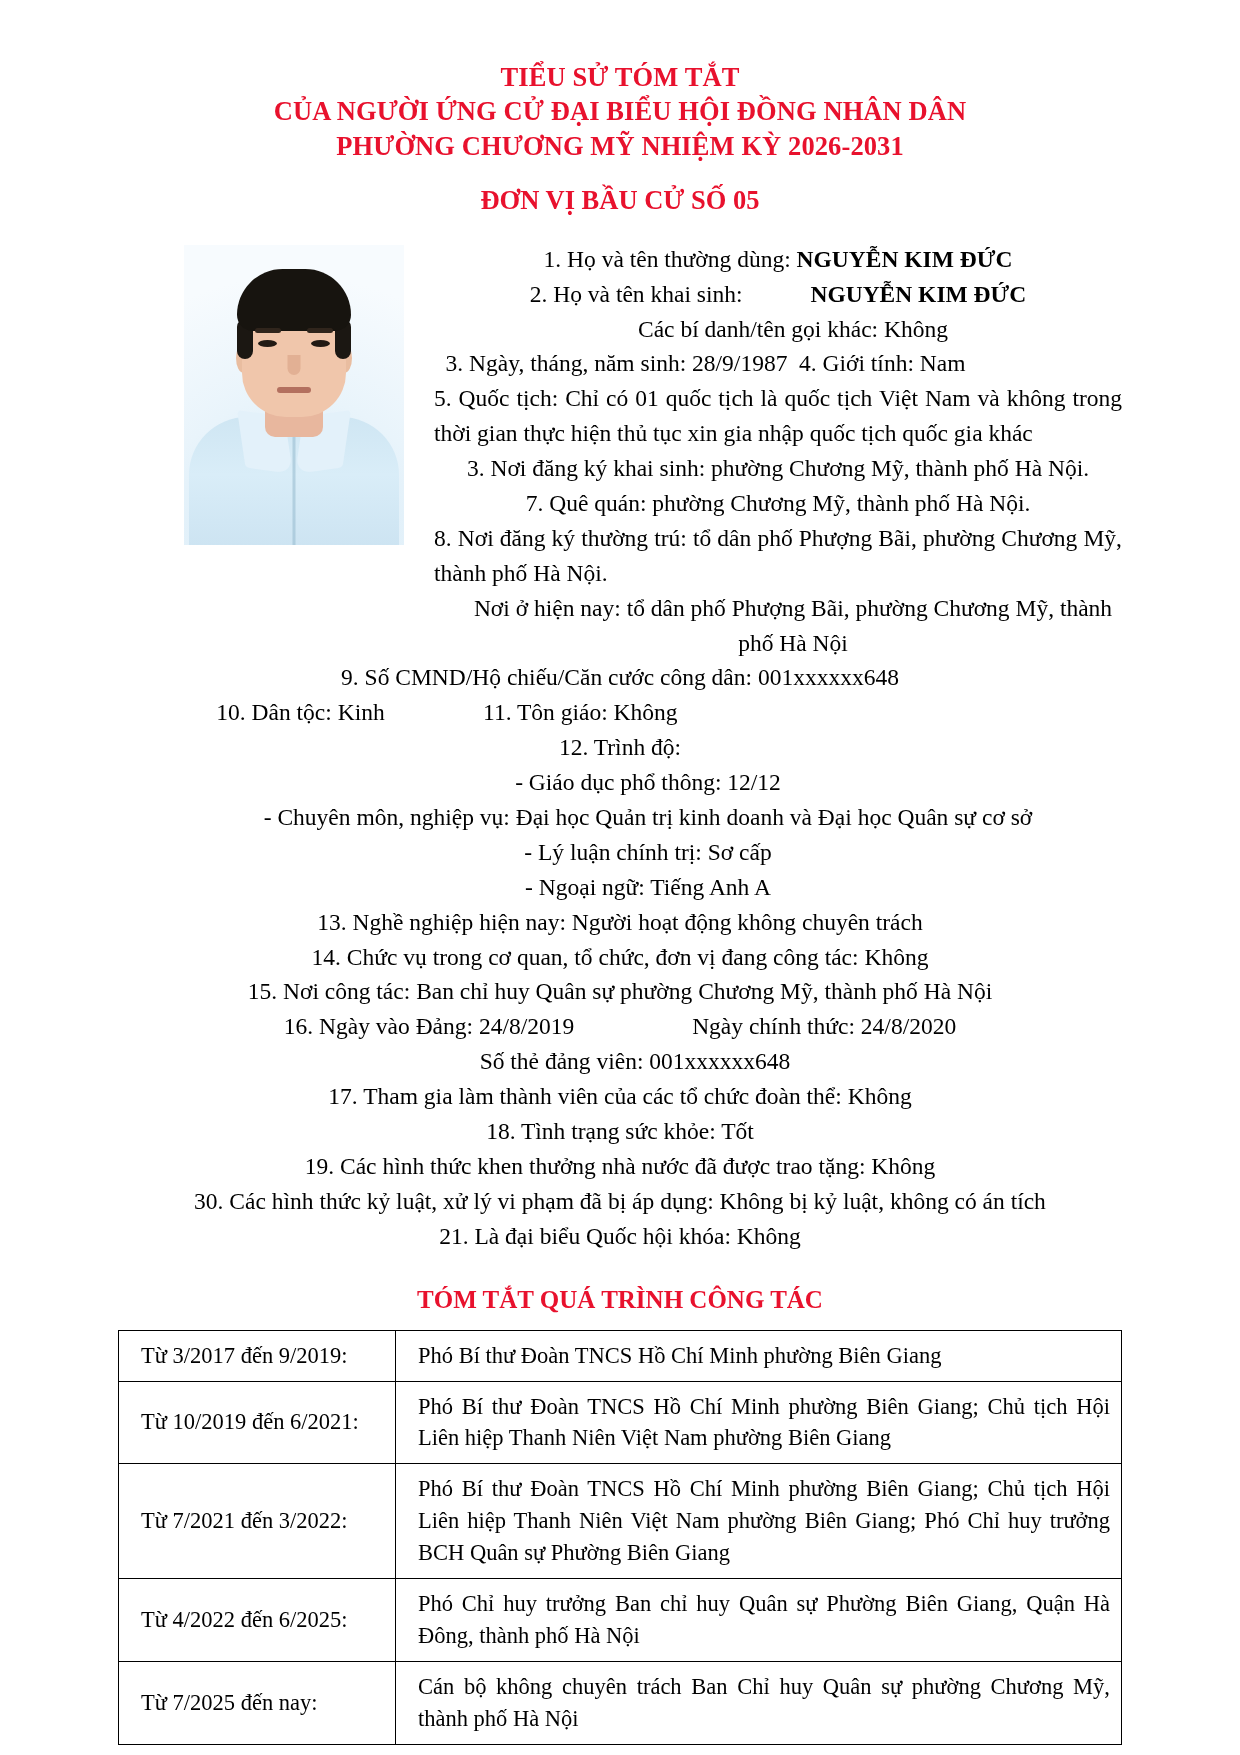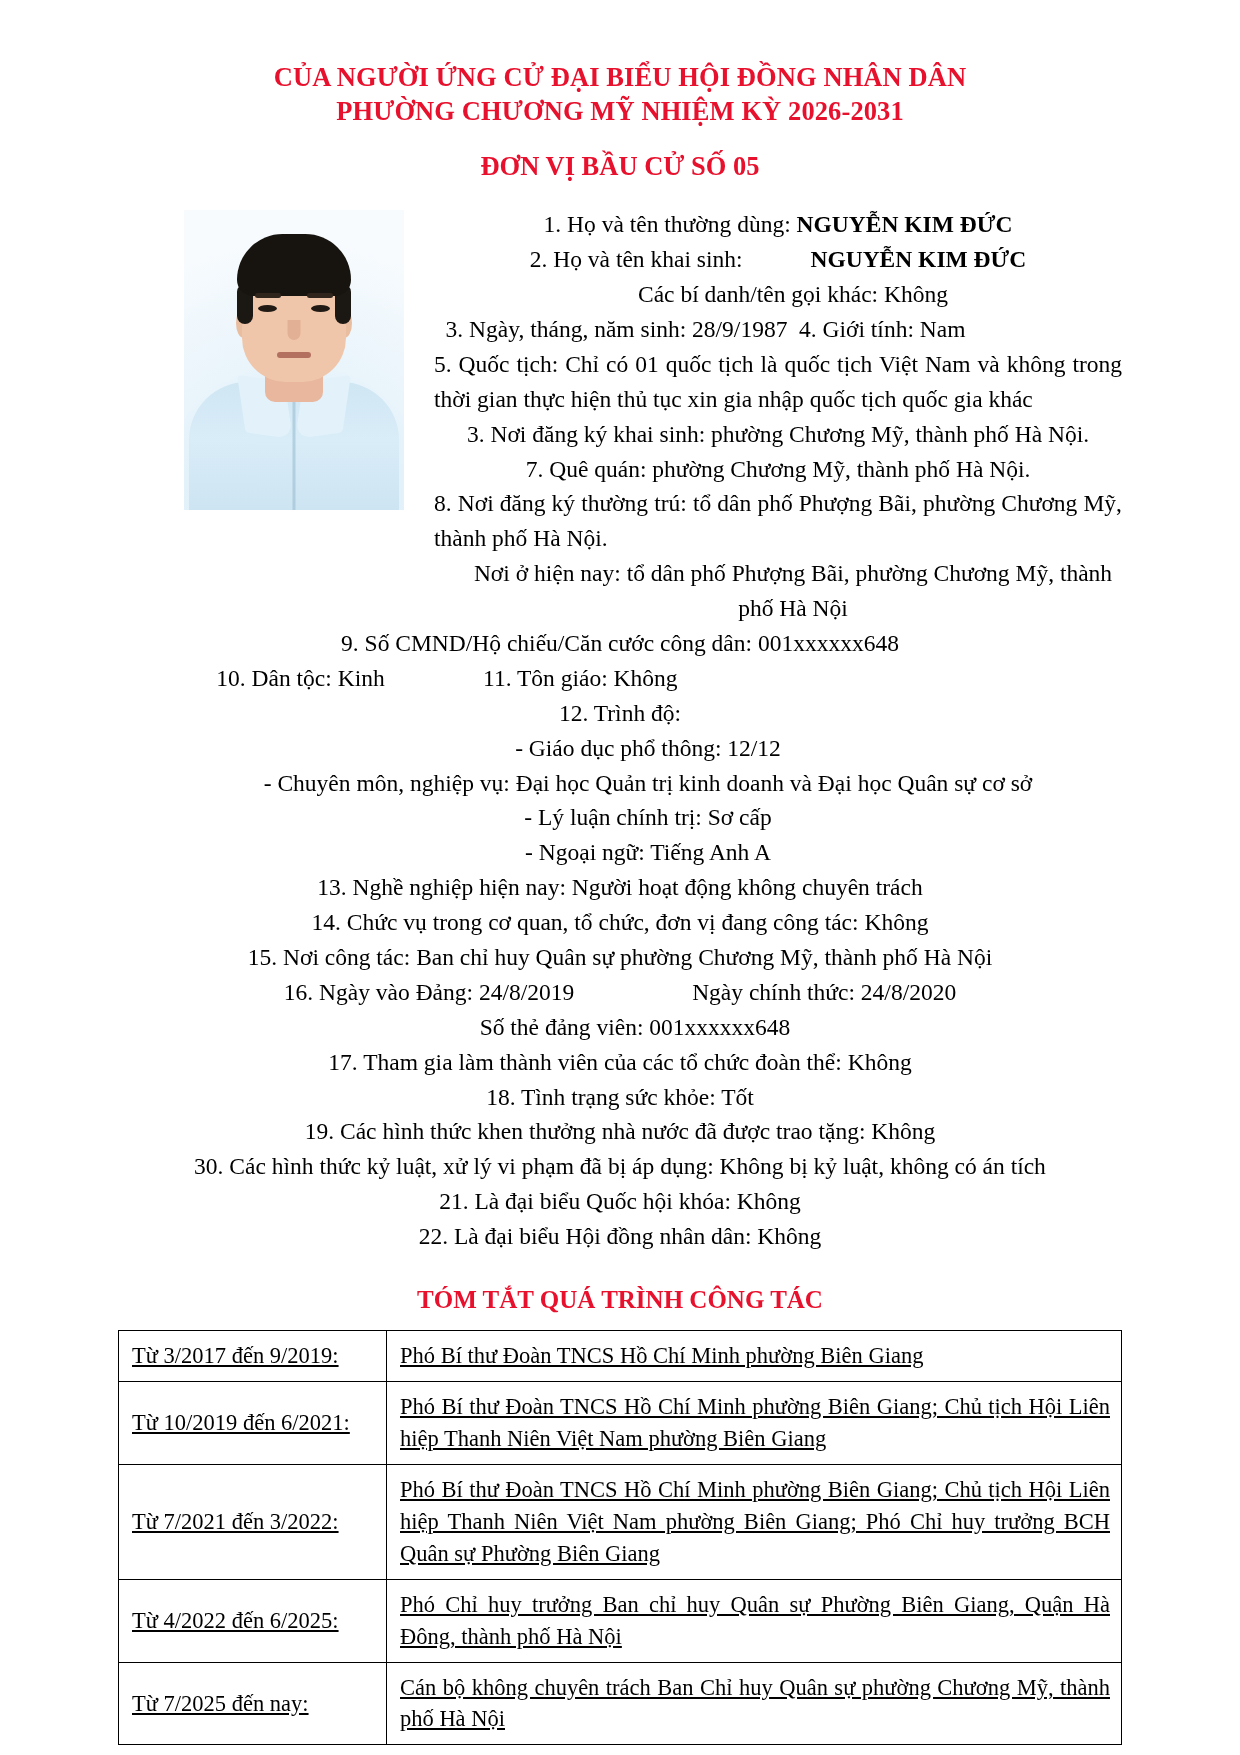--- a/index.html
+++ b/index.html
@@ -227,40 +227,40 @@
     margin: 32px 0 16px 0;
   }
   table.work {
     width: 100%;
     border-collapse: collapse;
     font-size: 22.5px;
     line-height: 1.42;
   }
   table.work td {
     border: 1.5px solid #000;
-    padding: 9px 11px 9px 13px;
+    padding: 9px 11px 9px 22px;
     vertical-align: middle;
-    text-decoration: underline;
   }
   table.work td.period {
     width: 243px;
     white-space: nowrap;
   }
   table.work td.detail {
     text-align: justify;
     text-justify: inter-word;
     vertical-align: middle;
   }
 </style>
 </head>
 <body>
 
 <div class="page">
 
   <div class="heading">
+    <div class="h-line">TIỂU SỬ TÓM TẮT</div>
     <div class="h-line">CỦA NGƯỜI ỨNG CỬ ĐẠI BIỂU HỘI ĐỒNG NHÂN DÂN</div>
     <div class="h-line">PHƯỜNG CHƯƠNG MỸ NHIỆM KỲ 2026-2031</div>
     <div class="h-unit">ĐƠN VỊ BẦU CỬ SỐ 05</div>
   </div>
 
   <div class="bio">
 
     <div class="photo-wrap">
       <div class="photo">
         <div class="ph-bg"></div>
@@ -325,21 +325,20 @@
       <p>
         <span>16. Ngày vào Đảng: 24/8/2019</span>
         <span class="gap-pre">Ngày chính thức: 24/8/2020</span>
       </p>
       <p class="ind-1">Số thẻ đảng viên: 001xxxxxx648</p>
       <p>17. Tham gia làm thành viên của các tổ chức đoàn thể: Không</p>
       <p>18. Tình trạng sức khỏe: Tốt</p>
       <p>19. Các hình thức khen thưởng nhà nước đã được trao tặng: Không</p>
       <p>30. Các hình thức kỷ luật, xử lý vi phạm đã bị áp dụng: Không bị kỷ luật, không có án tích</p>
       <p>21. Là đại biểu Quốc hội khóa: Không</p>
-      <p>22. Là đại biểu Hội đồng nhân dân: Không</p>
     </div>
   </div>
 
   <div class="work-title">TÓM TẮT QUÁ TRÌNH CÔNG TÁC</div>
 
   <table class="work">
     <tbody>
         <tr>
           <td class="period">Từ 3/2017 đến 9/2019:</td>
           <td class="detail">Phó Bí thư Đoàn TNCS Hồ Chí Minh phường Biên Giang</td>

